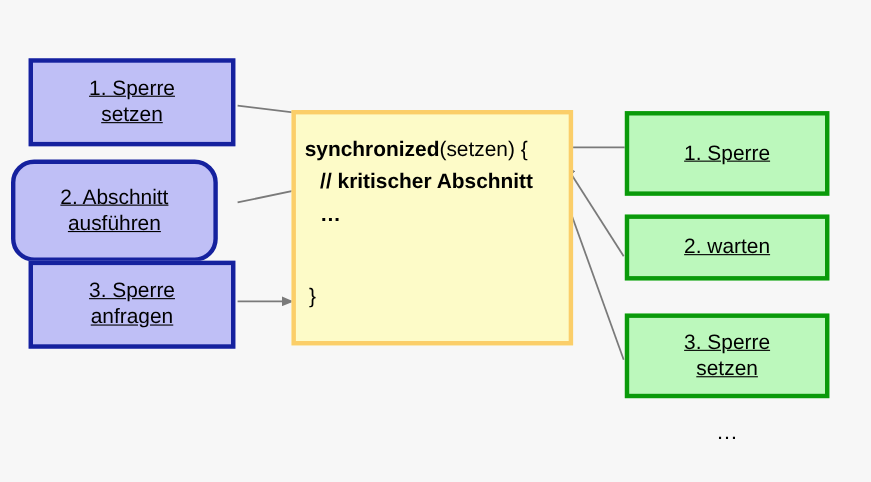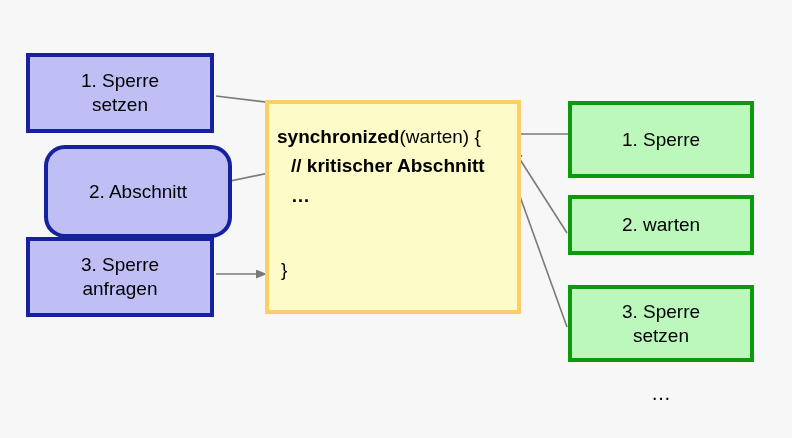--- a/index.html
+++ b/index.html
@@ -33,20 +33,21 @@
   
   .box {
     position: absolute;
     box-sizing: border-box;
     display: flex;
     flex-direction: column;
     align-items: center;
     justify-content: center;
     text-align: center;
     line-height: 1.26;
+    text-decoration: underline;
   }
 
   
   .box-blue {
     background: #bfbff6;
     border: 4px solid #15219e;
     color: #000000;
     font-size: 19px;
   }
 
@@ -121,31 +122,32 @@
     <line x1="567" y1="233" x2="514" y2="150" stroke="#7a7a7a" stroke-width="1.6" marker-end="url(#ah)"></line>
 
     <line x1="567" y1="327" x2="513" y2="177" stroke="#7a7a7a" stroke-width="1.6" marker-end="url(#ah)"></line>
   </svg>
 
   <div class="box box-blue" style="left:26px; top:53px; width:188px; height:80px;">
     <span class="box-line">1. Sperre</span>
     <span class="box-line">setzen</span>
   </div>
 
-  <div class="box box-blue" style="left:44px; top:145px; width:188px; height:93px;border-radius:21px;">
+  <div class="box box-blue" style="left:10px; top:145px; width:188px; height:93px;border-radius:21px;">
     <span class="box-line">2. Abschnitt</span>
+    <span class="box-line">ausführen</span>
   </div>
 
   <div class="box box-blue" style="left:26px; top:237px; width:188px; height:80px;">
     <span class="box-line">3. Sperre</span>
     <span class="box-line">anfragen</span>
   </div>
 
   <div class="box-code" style="left:265px; top:100px; width:256px; height:214px;">
-    <div class="code-line"><span class="code-kw">synchronized</span><span>(warten) {</span></div>
+    <div class="code-line"><span class="code-kw">synchronized</span><span>(setzen) {</span></div>
     <div class="code-line code-indent">// kritischer Abschnitt</div>
     <div class="code-line code-indent">…</div>
     <div class="code-brace">}</div>
   </div>
 
   <div class="box box-green" style="left:568px; top:101px; width:186px; height:77px;">
     <span class="box-line">1. Sperre</span>
   </div>
 
   <div class="box box-green" style="left:568px; top:195px; width:186px; height:60px;">

